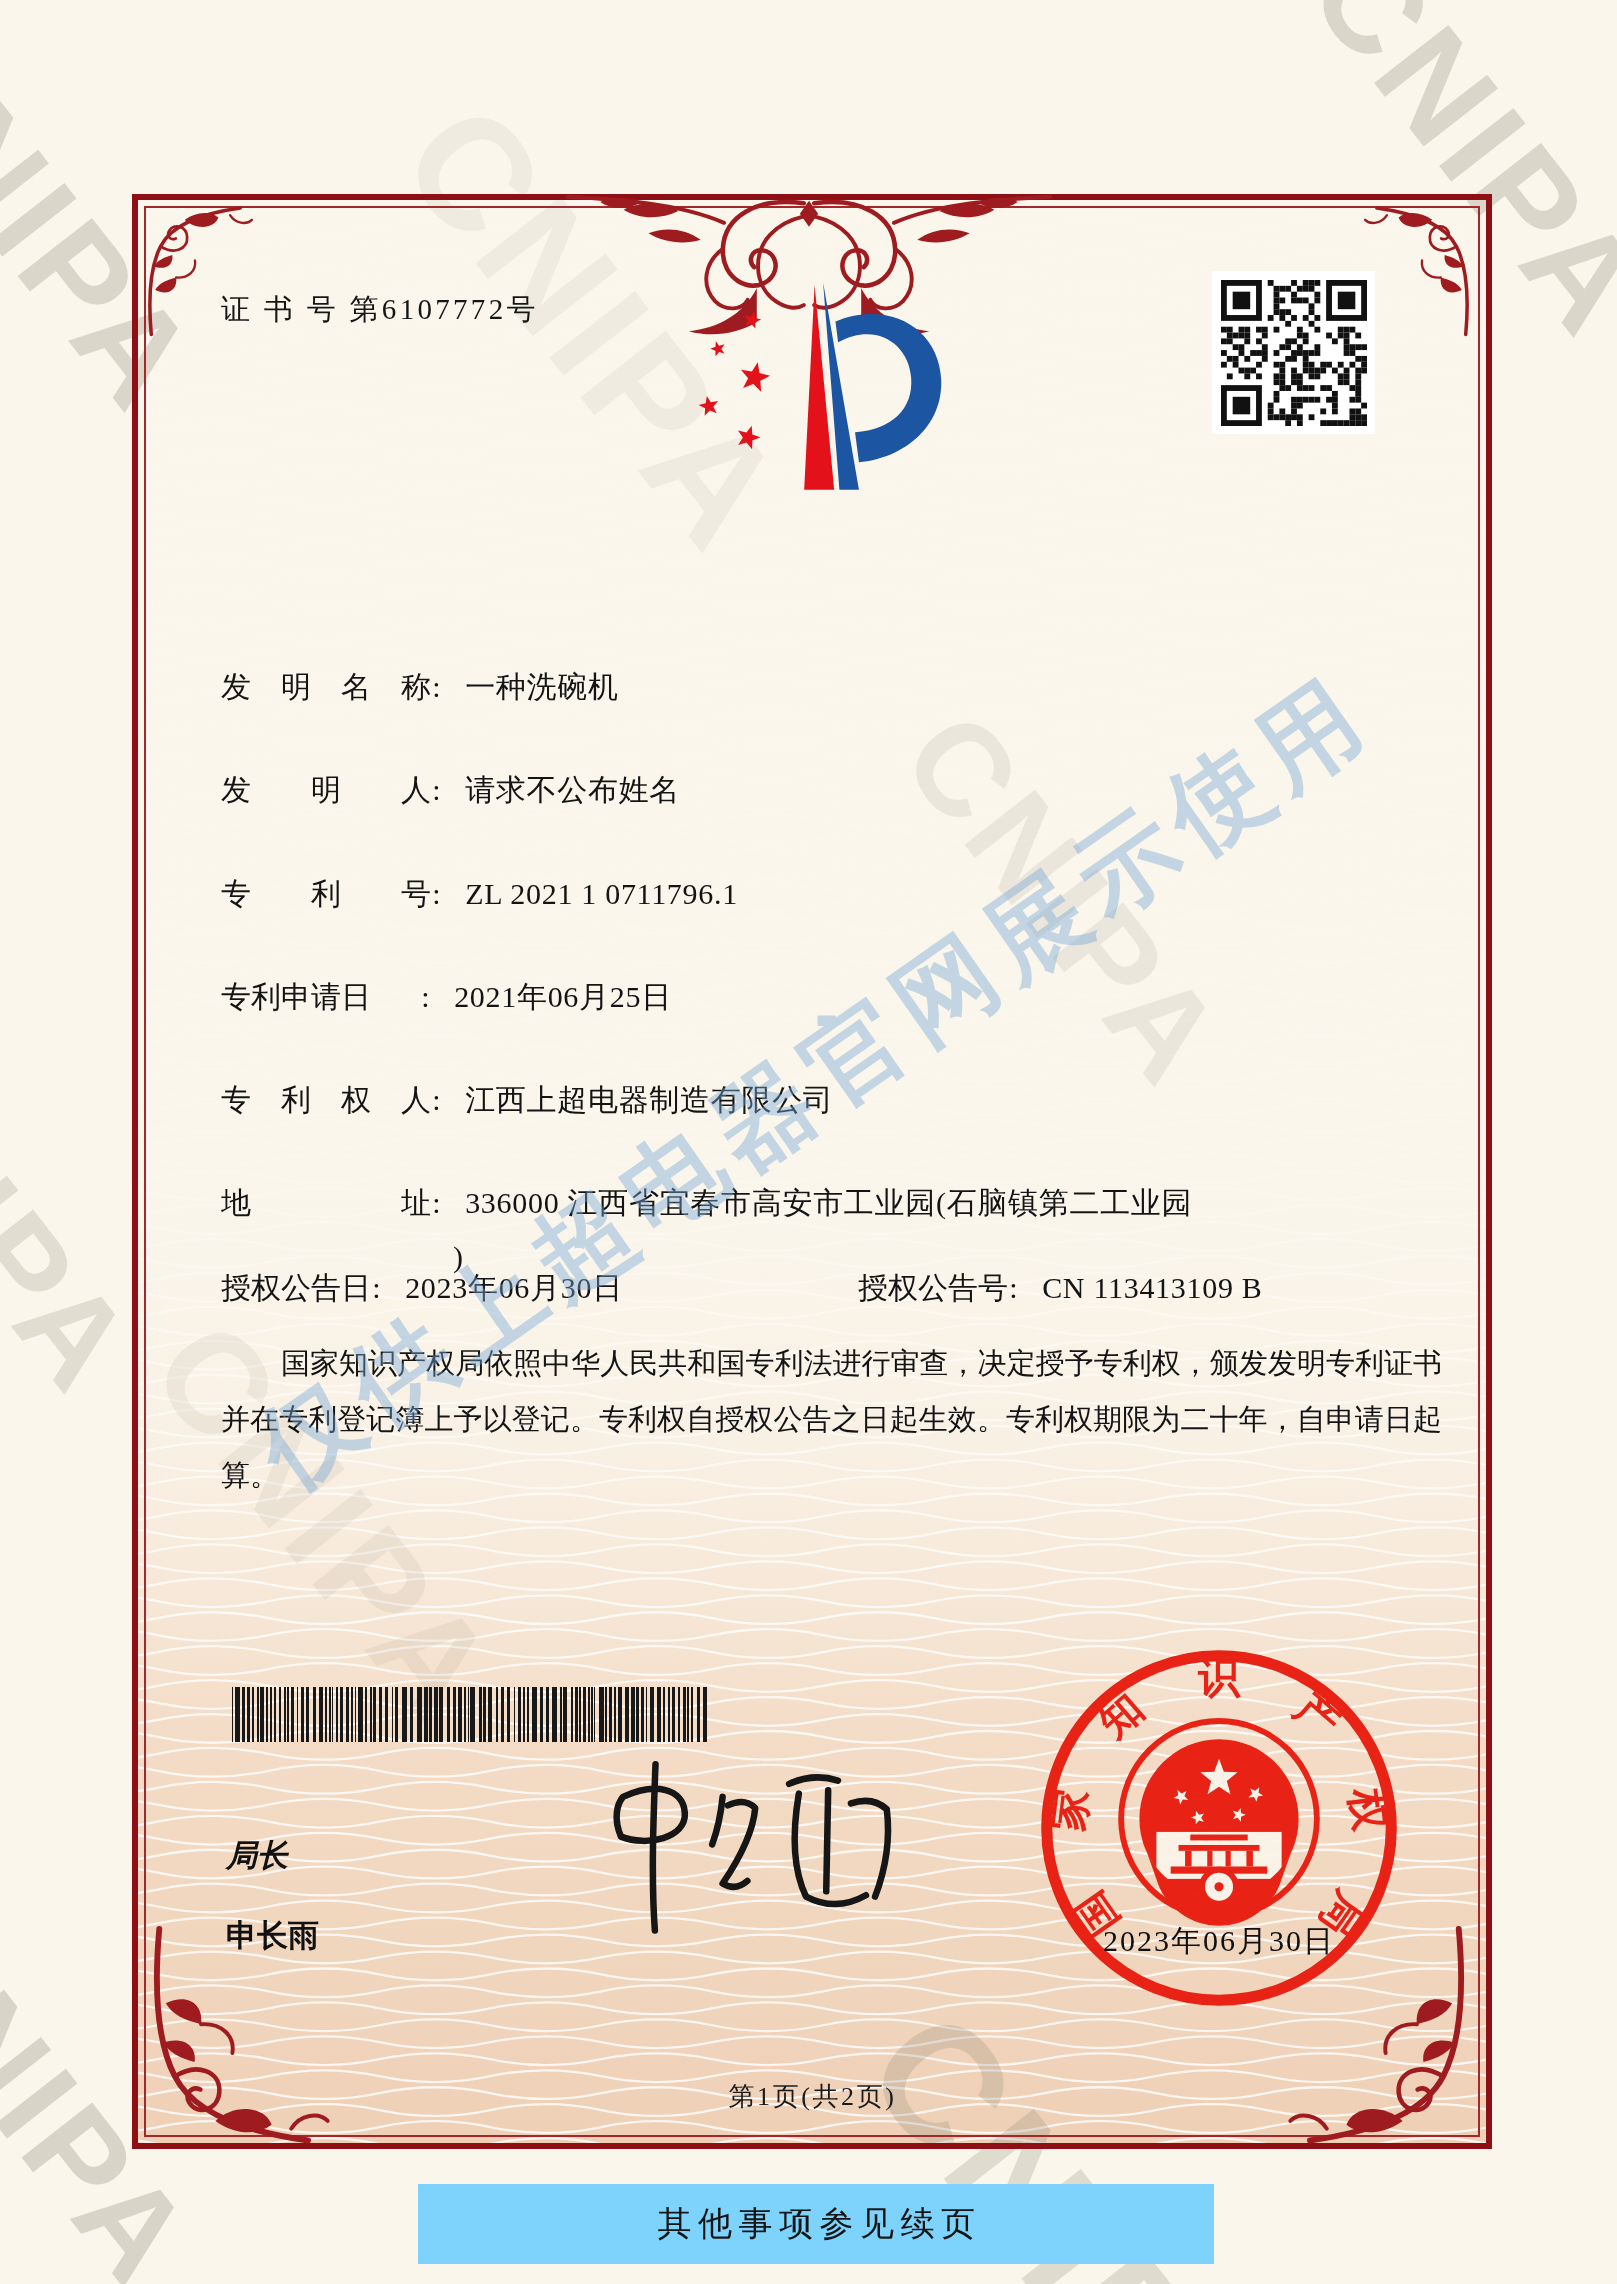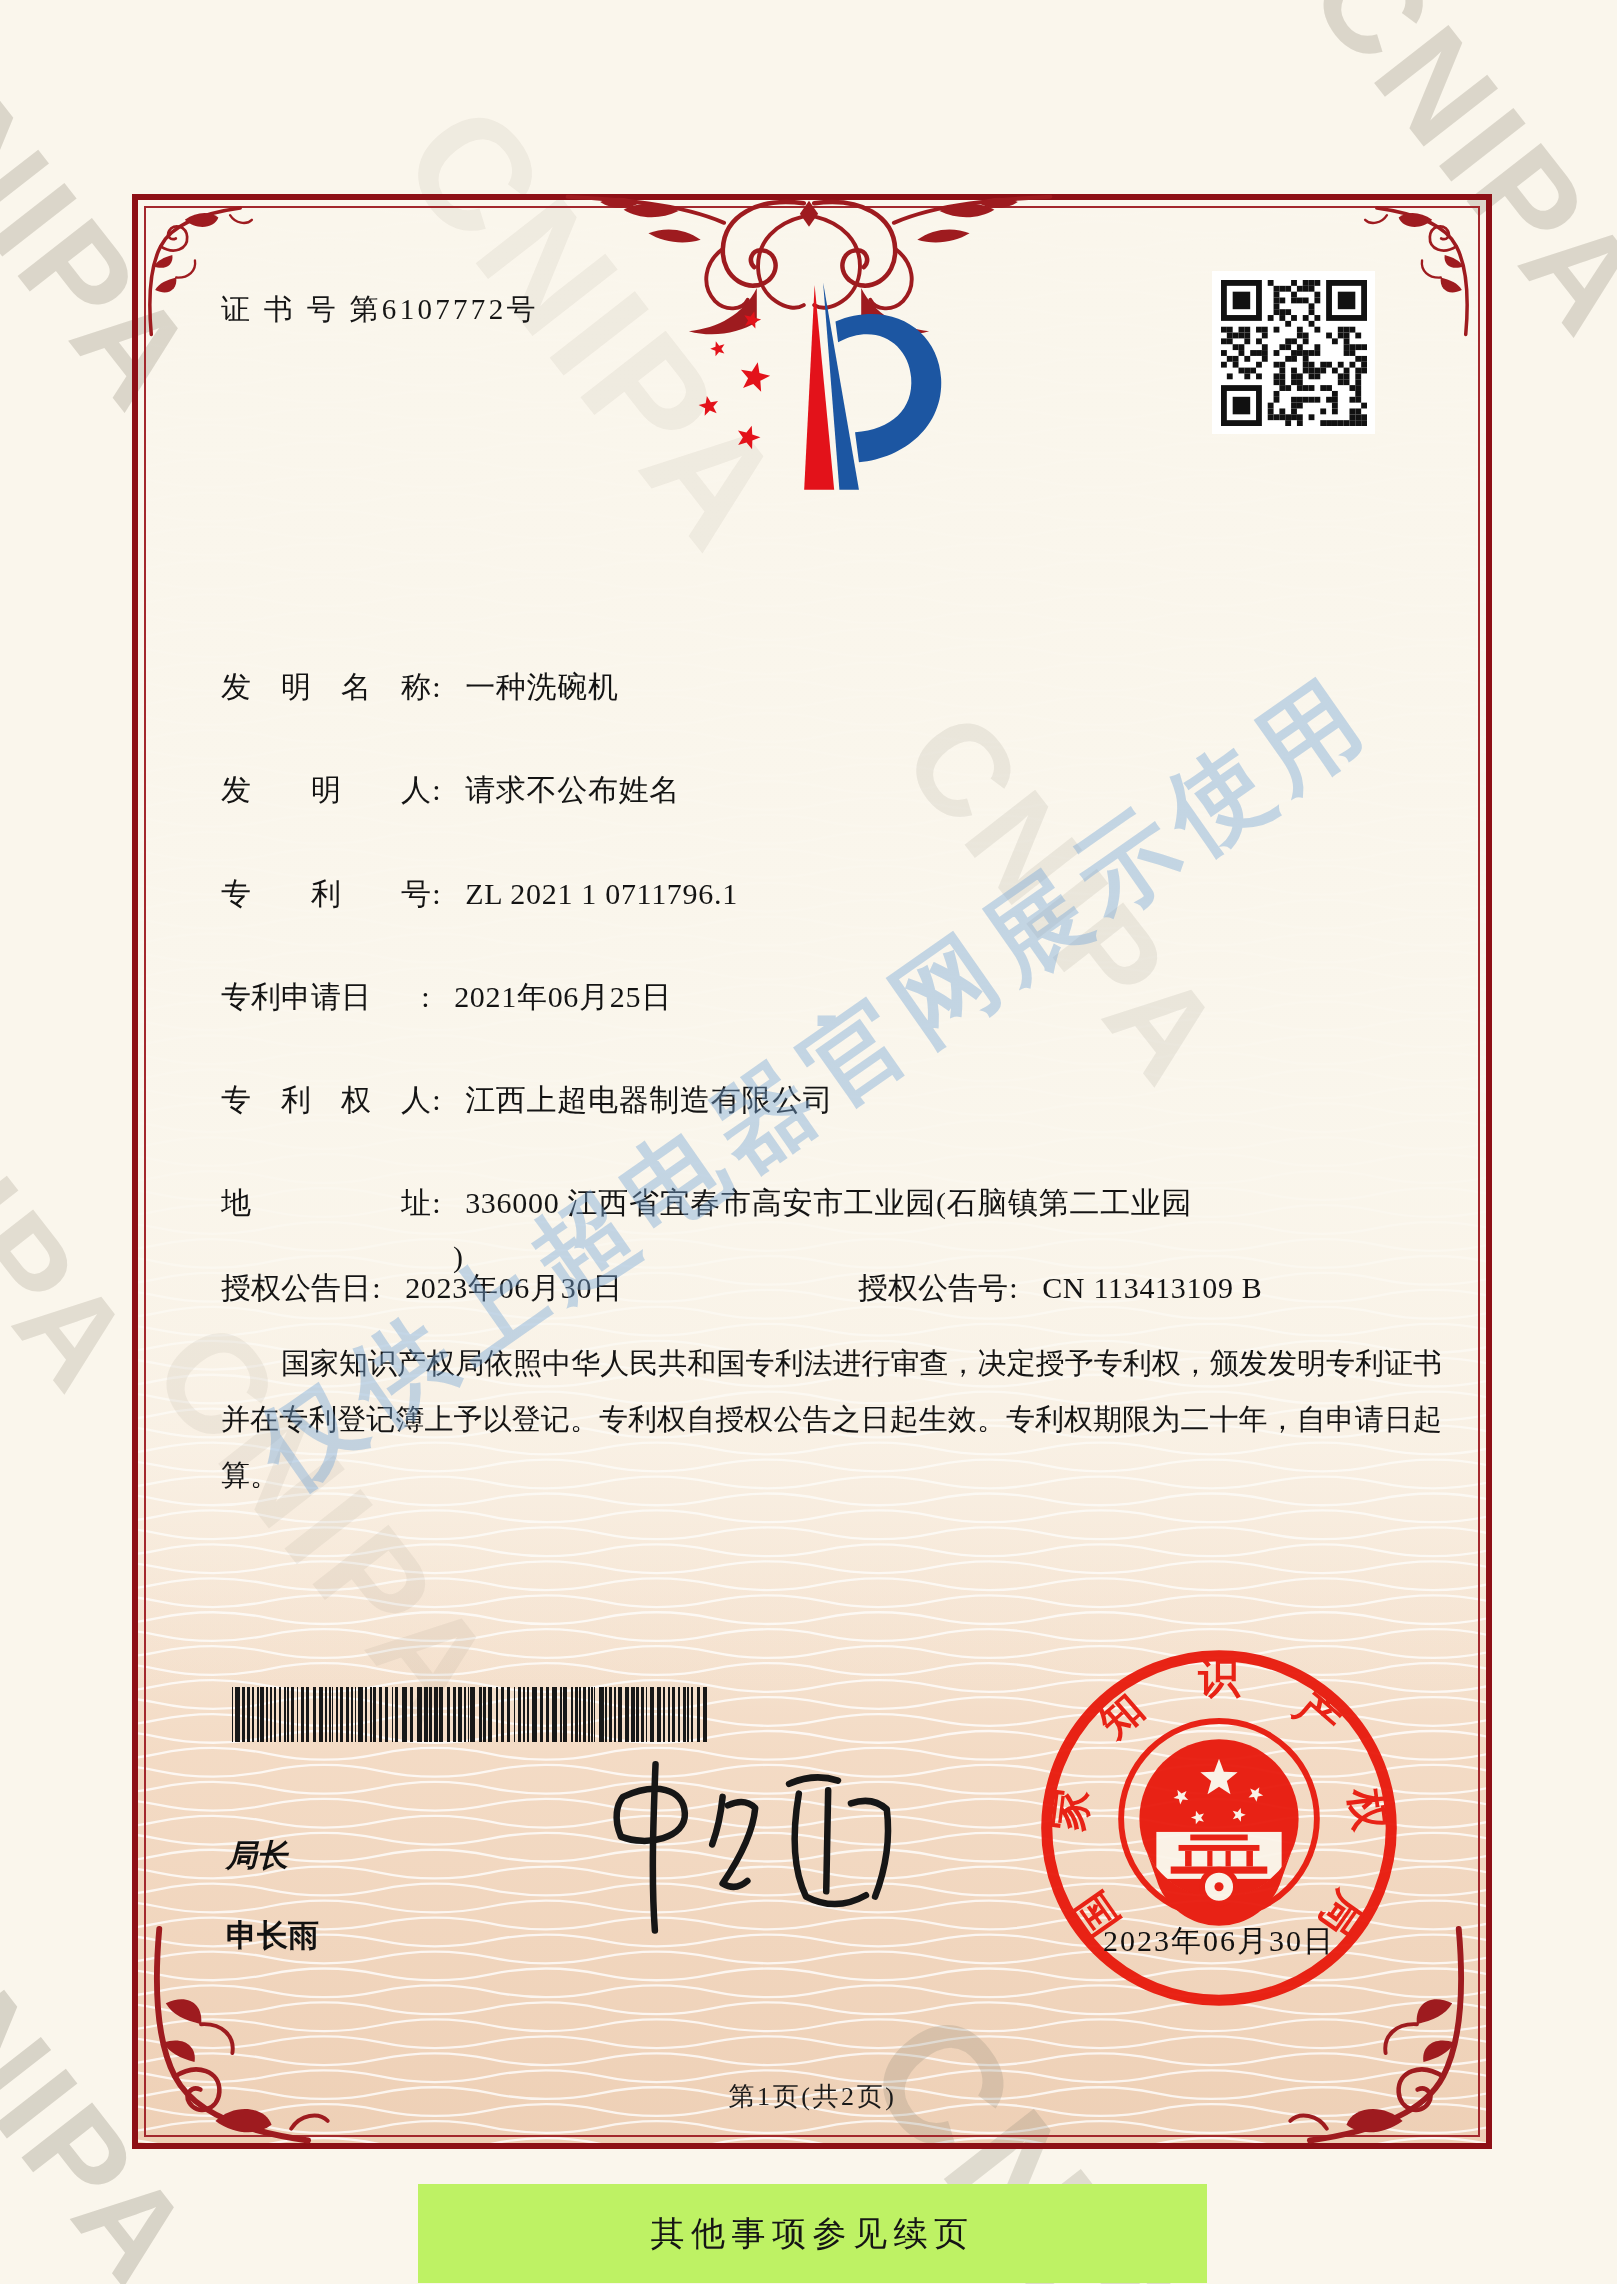--- a/index.html
+++ b/index.html
@@ -54,21 +54,21 @@
       text-indent:60px;text-align:justify;color:#141414;}
   .barcode{position:absolute;left:232px;top:1687px;width:478px;height:55px;}
   .barcode .bar{position:absolute;top:0;height:100%;background:#181818;}
   .officer{position:absolute;left:226px;font-size:31px;font-weight:700;
       font-family:"Liberation Sans","DejaVu Sans",sans-serif;color:#111;}
   .seal{position:absolute;left:1035px;top:1644px;width:368px;height:368px;z-index:5;opacity:.95;}
   .seal-date{position:absolute;left:1035px;top:1921px;width:368px;text-align:center;
       font-size:30px;letter-spacing:2px;color:#101010;z-index:6;}
   .page-info{position:absolute;left:132px;width:1361px;top:2079px;text-align:center;
       font-size:26px;letter-spacing:2.6px;color:#1a1a1a;}
-  .cont-box{position:absolute;left:418px;top:2184px;width:789px;height:99px;background:#bef264;z-index:4;}
+  .cont-box{position:absolute;left:418px;top:2184px;width:789px;height:80px;background:#7dd3fc;z-index:4;padding-left:7px;}
   .cont-text{width:100%;height:100%;display:flex;align-items:center;justify-content:center;
       font-size:34px;letter-spacing:6.5px;color:#151515;}
 </style>
 </head>
 <body>
 
 <div id="page">
 
   <div class="wm wm-a">CNIPA</div>
   <div class="wm wm-b">CNIPA</div>

